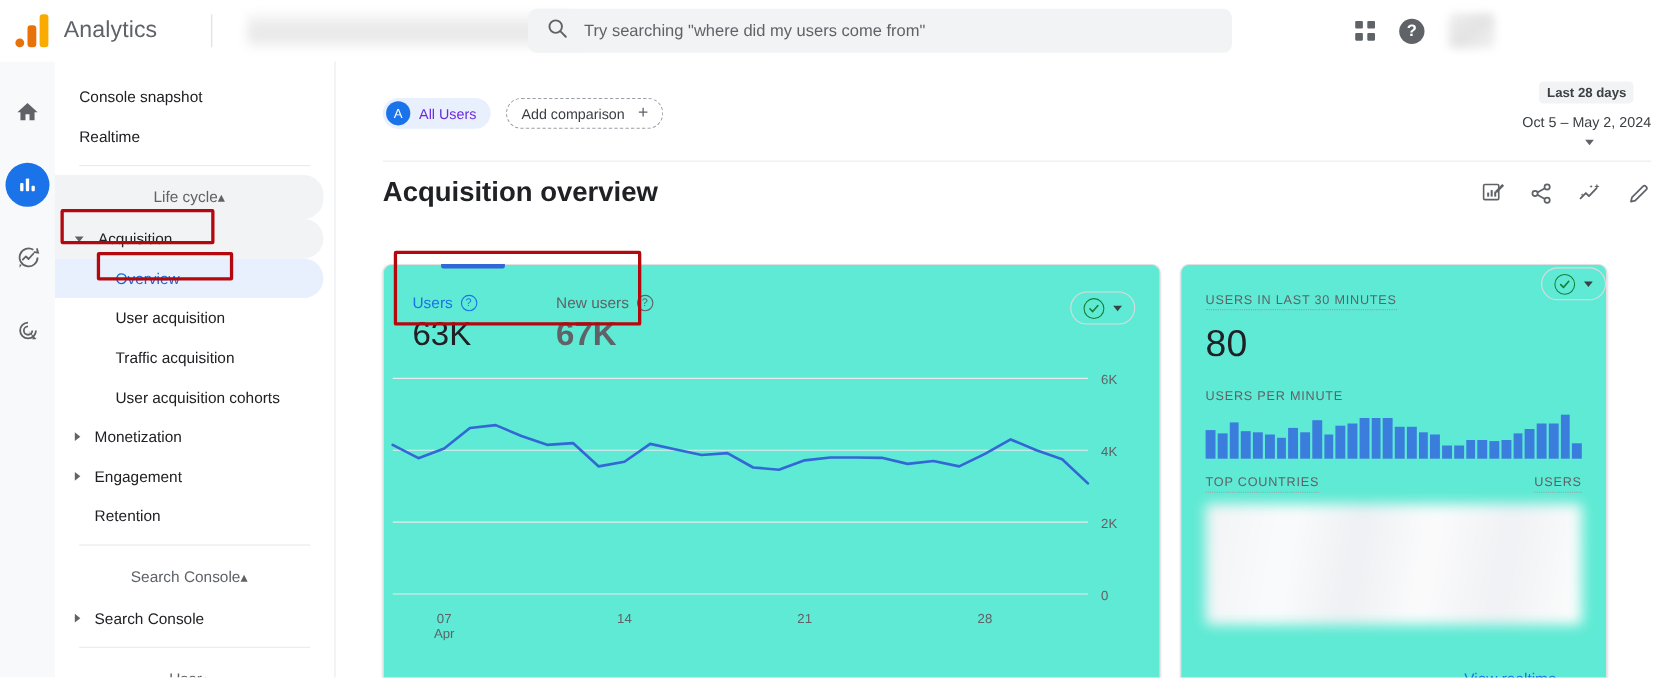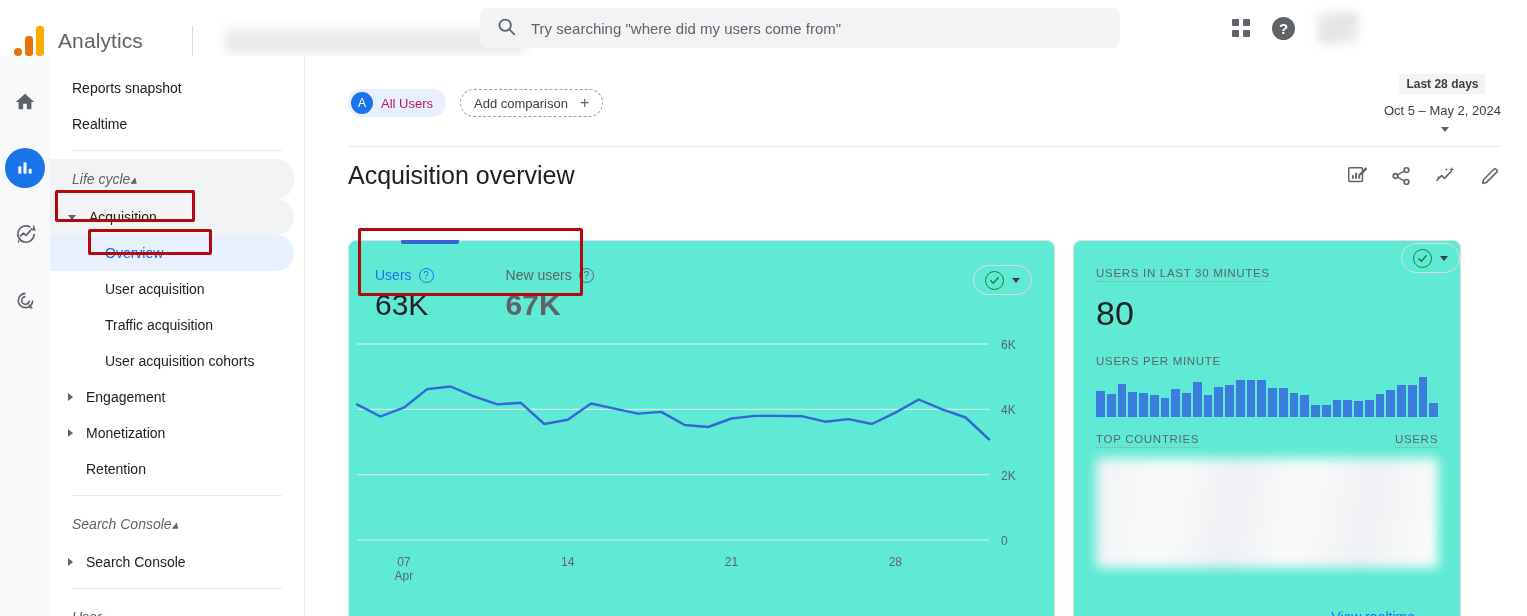--- a/index.html
+++ b/index.html
@@ -7,21 +7,21 @@
     width: 1527px; height: 616px;
     background: #fff;
     font-family: "Liberation Sans", sans-serif;
     overflow: hidden;
   }
   body { position: relative; }
 
   
   .header {
     height: 56px; width: 1373px;
-    display: flex; align-items: flex-end;
+    display: flex; align-items: center;
     background: #fff;
     position: relative;
     gap: 18px;
   }
   .brand { display: flex; align-items: center; padding-left: 14px; width: 170px; }
   .ga-logo { width: 34px; height: 30px; position: relative; margin-right: 10px; }
   .ga-logo i { position: absolute; bottom: 0; border-radius: 3px; display: block; }
   .ga-logo .b1 { left: 0;  width: 8px;  height: 8px;  border-radius: 50%; background: #e8710a; }
   .ga-logo .b2 { left: 11px; width: 8px; height: 20px; background: #e8710a; }
   .ga-logo .b3 { left: 22px; width: 8px; height: 30px; background: #f9ab00; }
@@ -76,23 +76,23 @@
   .nav-row {
     height: 36px; display: flex; align-items: center;
     font-size: 14px; color: #202124; cursor: pointer; position: relative;
     border-radius: 0 18px 18px 0; margin-right: 10px;
   }
   .nav-row .txt { white-space: nowrap; }
   .lvl0 { padding-left: 22px; }
   .lvl1 { padding-left: 18px; }
   .lvl2 { padding-left: 55px; }
   .section-head {
-    height: 40px; display: flex; align-items: center; justify-content: flex-start;
+    height: 40px; display: flex; align-items: center; justify-content: center;
     padding-left: 22px; padding-right: 22px; font-size: 14px; color: #5f6368;
-    margin-right: 10px; border-radius: 0 18px 18px 0; font-style: italic;
+    margin-right: 10px; border-radius: 0 18px 18px 0;
   }
   .section-head.shaded { background: #f1f3f4; }
   .hr { height: 1px; background: #e8eaed; margin: 8px 22px 8px 22px; }
   .caret-right { width: 0; height: 0; border-left: 5px solid #5f6368; border-top: 4px solid transparent; border-bottom: 4px solid transparent; margin-right: 13px; }
   .caret-down { width: 0; height: 0; border-top: 5px solid #5f6368; border-left: 4px solid transparent; border-right: 4px solid transparent; margin-right: 13px; }
   .caret-spacer { width: 18px; }
   .chev-up { font-size: 13px; color: #5f6368; }
   .row-shaded { background: #f1f3f4; }
   .row-selected { background: #e8f0fe; }
   .row-selected .txt { color: #1967d2; }
@@ -102,34 +102,34 @@
   .main { position: absolute; left: 306px; top: 56px; width: 1221px; height: 560px; background: #fff; }
   .main-top { display: flex; align-items: center; padding: 18px 26px 0 42px; }
   .chip-users {
     display: flex; align-items: center; background: #e8f0fe;
     border-radius: 16px; height: 28px; padding: 0 13px 0 3px; margin-right: 14px;
   }
   .chip-avatar {
     width: 22px; height: 22px; border-radius: 50%; background: #1a73e8;
     color: #fff; font-size: 12px; display: flex; align-items: center; justify-content: center; margin-right: 8px;
   }
-  .chip-users .lbl { font-size: 13px; color: #be185d; }
+  .chip-users .lbl { font-size: 13px; color: #6d28d9; }
   .chip-add {
     display: flex; align-items: center; gap: 12px;
     border: 1px dashed #9aa0a6; border-radius: 16px; height: 28px; padding: 0 13px;
     font-size: 13px; color: #3c4043;
   }
   .plus { font-size: 16px; line-height: 1; color: #5f6368; }
   .date-wrap { margin-left: auto; display: flex; align-items: center; gap: 9px; font-size: 13px; color: #3c4043; flex-direction: column; }
   .date-badge { background: #f1f3f4; border-radius: 4px; padding: 3px 7px; font-size: 12px; color: #3c4043; font-weight: bold; }
   .date-caret { width: 0; height: 0; border-top: 5px solid #5f6368; border-left: 4px solid transparent; border-right: 4px solid transparent; margin-left: 6px; }
   .topline { height: 1px; background: #e8eaed; margin: 14px 26px 0 42px; }
 
   .title-row { display: flex; align-items: center; padding: 14px 26px 0 42px; }
-  .page-title { font-size: 25px; color: #202124; font-weight: normal; }
+  .page-title { font-size: 25px; color: #202124; font-weight: bold; }
   .title-icons { margin-left: auto; display: flex; align-items: center; gap: 22px; }
   .title-icons svg { display: block; }
 
   .cards { display: flex; gap: 18px; padding: 22px 26px 0 42px; }
   .card {
     background: #5eead4; border: 1px solid #e0e0e0; border-radius: 8px;
     box-shadow: 0 1px 2px rgba(60,64,67,.15);
     position: relative;
     margin-top: 28px;
   }
@@ -255,21 +255,21 @@
         <path d="M16 12a4 4 0 1 1-4-4"></path>
         <path d="M12 12 20 20 16.4 20.4 15.4 16.4z" fill="#5f6368" stroke="none"></path>
       </svg>
     </span>
   </div>
 </div>
 
 <div class="sidebar">
 
   <div class="nav-row lvl0">
-    <span class="txt">Reports snapshot</span>
+    <span class="txt">Console snapshot</span>
   </div>
   <div class="nav-row lvl0">
     <span class="txt">Realtime</span>
   </div>
 
   <div class="hr"></div>
 
   <div class="section-head shaded">
     <span>Life cycle</span>
     <span class="chev-up">▴</span>
@@ -286,25 +286,25 @@
     <span class="txt">User acquisition</span>
   </div>
   <div class="nav-row lvl2">
     <span class="txt">Traffic acquisition</span>
   </div>
   <div class="nav-row lvl2">
     <span class="txt">User acquisition cohorts</span>
   </div>
   <div class="nav-row lvl1">
     <span class="caret-right"></span>
-    <span class="txt">Engagement</span>
+    <span class="txt">Monetization</span>
   </div>
   <div class="nav-row lvl1">
     <span class="caret-right"></span>
-    <span class="txt">Monetization</span>
+    <span class="txt">Engagement</span>
   </div>
   <div class="nav-row lvl1">
     <span class="caret-spacer"></span>
     <span class="txt">Retention</span>
   </div>
 
   <div class="hr"></div>
 
   <div class="section-head">
     <span>Search Console</span>

